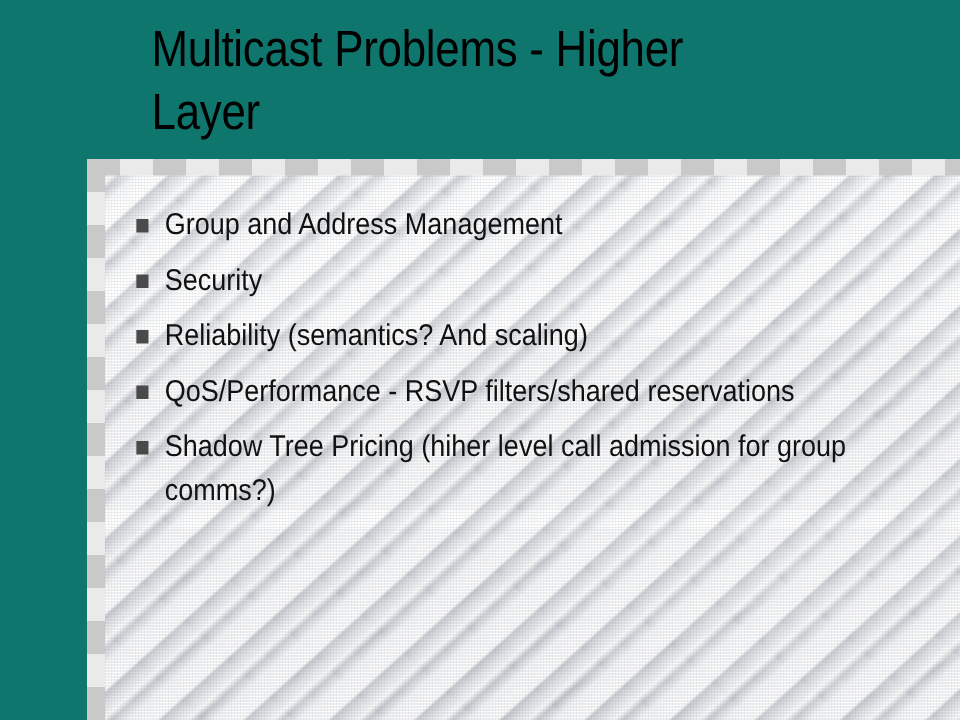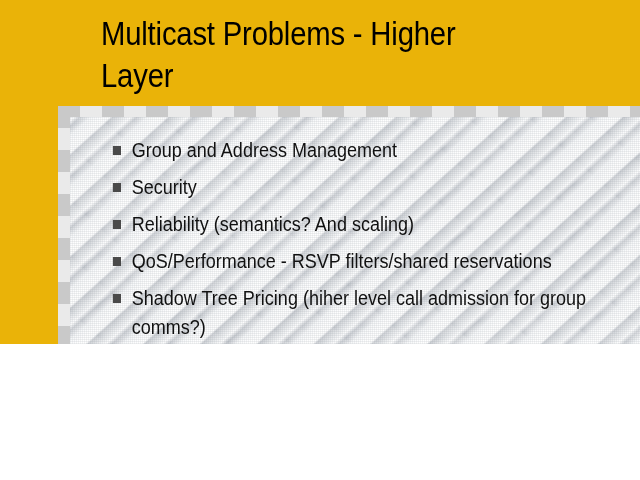--- a/index.html
+++ b/index.html
@@ -10,22 +10,22 @@
   body {
     width: 640px;
     height: 480px;
     overflow: hidden;
     font-family: "Liberation Sans", sans-serif;
   }
 
   #slide {
     position: relative;
     width: 640px;
-    height: 344px;
-    background: #eab308;
+    height: 480px;
+    background: #0f766e;
     overflow: hidden;
   }
 
   
   #slide-title {
     position: absolute;
     left: 101px;
     top: 12px;
     width: 470px;
     font-size: 34px;
@@ -124,21 +124,21 @@
     width: 12px;
     height: 374px;
     background-image: repeating-linear-gradient(180deg,
       #c9c9c9 0px, #c9c9c9 22px,
       #eaeaea 22px, #eaeaea 44px);
   }
 
   
   #bullet-list {
     position: absolute;
-    left: 112px;
+    left: 90px;
     top: 136px;
     width: 470px;
     z-index: 5;
   }
   .bullet-item {
     position: relative;
     margin: 0 0 8px 0;
     padding-left: 22px;
     font-size: 20px;
     line-height: 29px;

